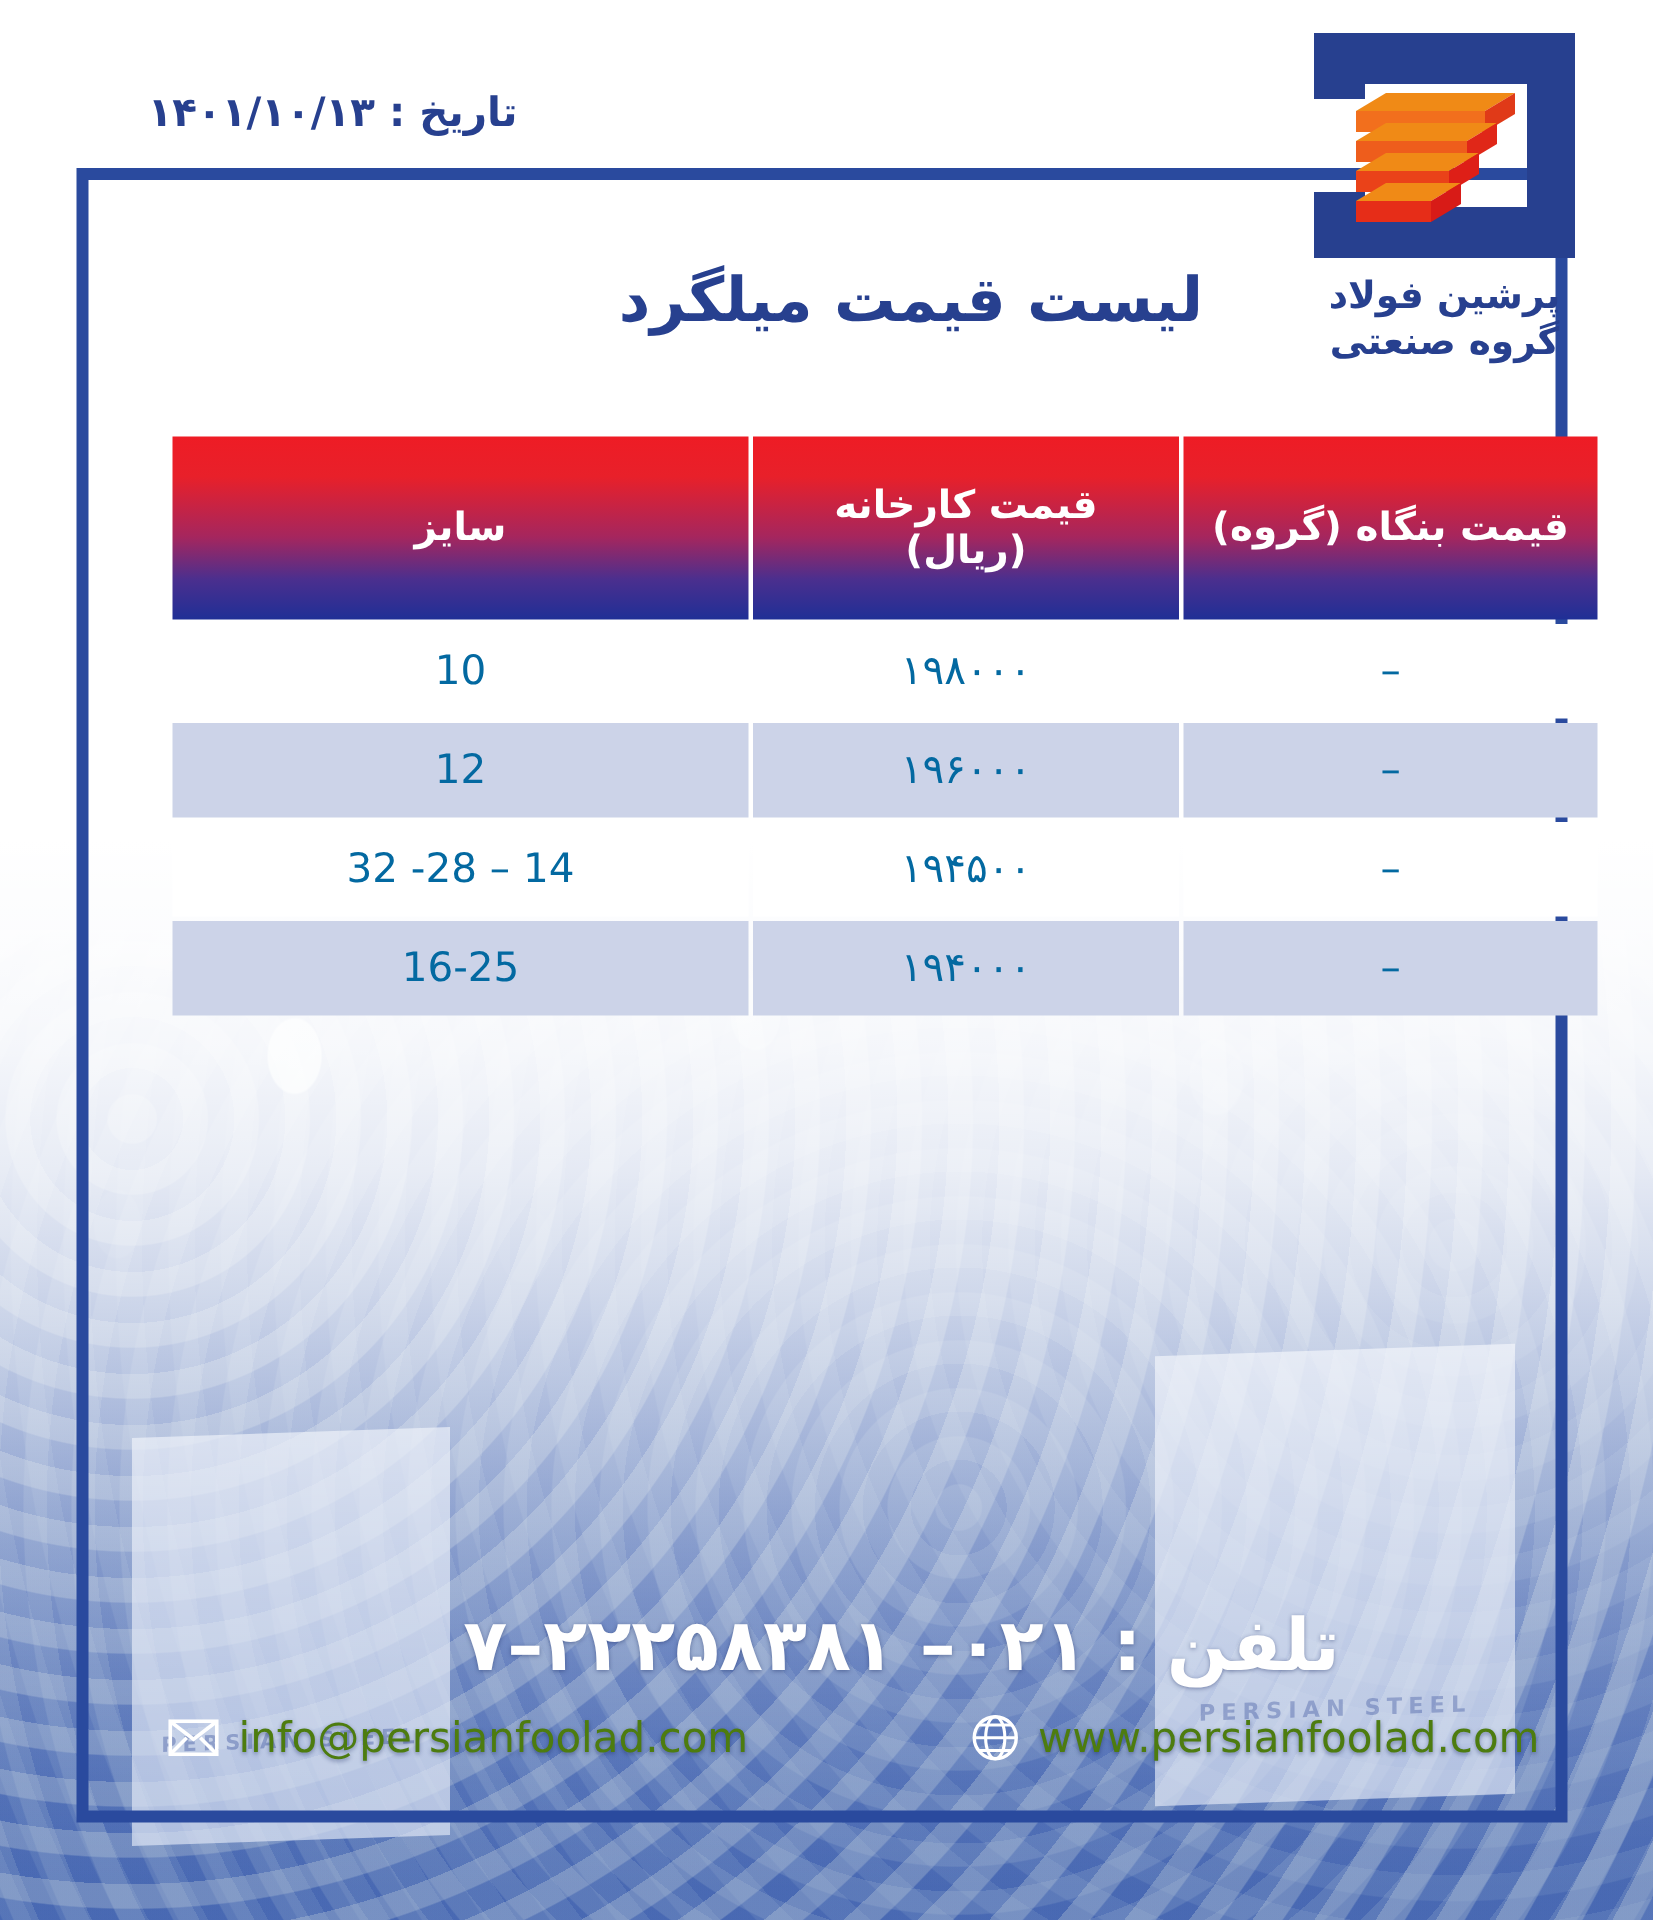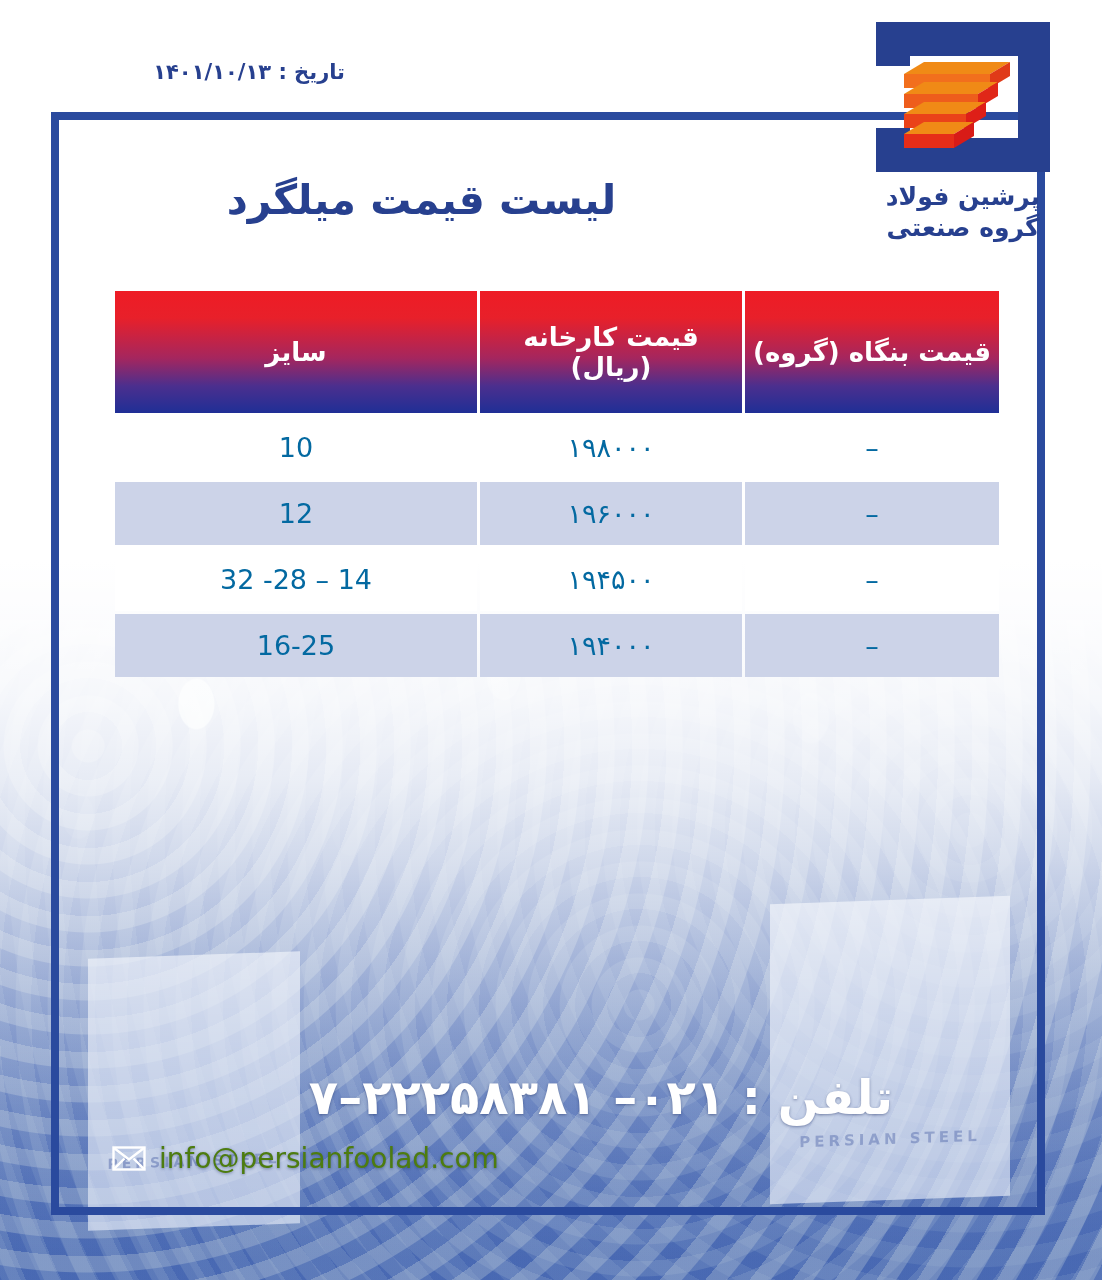--- a/index.html
+++ b/index.html
@@ -75,56 +75,56 @@
   
   .frame{
     position:absolute;left:51px;top:112px;width:994px;height:1103px;
     border:8px solid #2a4a9e;box-sizing:border-box;
     pointer-events:none;
   }
 
   
   .date{
     position:absolute;right:757px;top:60px;
-    color:#27408f;font-size:21px;font-weight:bold;
+    color:#27408f;font-size:27px;font-weight:bold;
     direction:rtl;white-space:nowrap;letter-spacing:.5px;
   }
 
   
   .logo-wrap{
     position:absolute;right:24px;top:18px;width:230px;height:262px;
     text-align:center;
   }
   .logo-mark{position:relative;width:186px;height:158px;margin:0 auto;}
   .logo-mark svg{display:block;width:186px;height:158px;}
   .logo-text{
     color:#27408f;font-weight:bold;line-height:1.22;
     direction:rtl;font-size:25px;margin-top:6px;letter-spacing:.5px;
   }
 
   
   .title{
     position:absolute;left:0;right:0;top:176px;
-    text-align:center;direction:rtl;
+    direction:rtl;
     color:#27408f;font-size:41px;font-weight:bold;
     padding-right:300px;
     padding-left:41px;
   }
 
   
   .ptable{
     position:absolute;left:112px;top:288px;width:878px;
     direction:rtl;border-collapse:separate;border-spacing:3px 3px;
     table-layout:fixed;
   }
   .ptable th{
     height:122px;
     background:linear-gradient(to bottom,#ee1c25 0%,#e8202a 22%,#a5265e 55%,#4b2f8e 78%,#1f2f96 100%);
     color:#ffffff;font-size:26px;font-weight:bold;
-    text-align:center;vertical-align:middle;padding:0 0;
+    text-align:center;vertical-align:middle;padding:0 11px;
     border:0;
   }
   .ptable td{
     height:61px;text-align:center;vertical-align:middle;
     color:#0369a1;font-size:27px;border:0;background:#ffffff;
   }
   .ptable tr.alt td{background:#ccd3e8;}
   .col-bonga{width:254px;}
   .col-factory{width:262px;}
   .col-size{width:362px;}
@@ -241,15 +241,26 @@
       <span>
         <svg width="34" height="25" viewBox="0 0 34 25" xmlns="http://www.w3.org/2000/svg">
           <rect x="1.5" y="1.5" width="31" height="22" fill="none" stroke="#ffffff" stroke-width="2.4"></rect>
           <path d="M2 2 L17 13.5 L32 2" fill="none" stroke="#ffffff" stroke-width="2.4"></path>
           <path d="M2 23 L12.5 12.5 M32 23 L21.5 12.5" fill="none" stroke="#ffffff" stroke-width="2.4"></path>
         </svg>
       </span>
       <span>info@persianfoolad.com</span>
     </div>
 
+    <div class="contact web">
+      <span>
+        <svg width="31" height="31" viewBox="0 0 31 31" xmlns="http://www.w3.org/2000/svg">
+          <circle cx="15.5" cy="15.5" r="14" fill="none" stroke="#ffffff" stroke-width="2.3"></circle>
+          <ellipse cx="15.5" cy="15.5" rx="6.4" ry="14" fill="none" stroke="#ffffff" stroke-width="2.1"></ellipse>
+          <line x1="1.5" y1="15.5" x2="29.5" y2="15.5" stroke="#ffffff" stroke-width="2.1"></line>
+          <path d="M4.4 7 H26.6 M4.4 24 H26.6" fill="none" stroke="#ffffff" stroke-width="2.1"></path>
+        </svg>
+      </span>
+      <span>www.persianfoolad.com</span>
+    </div>
   </div>
 
 </div>
 
 </body></html>

